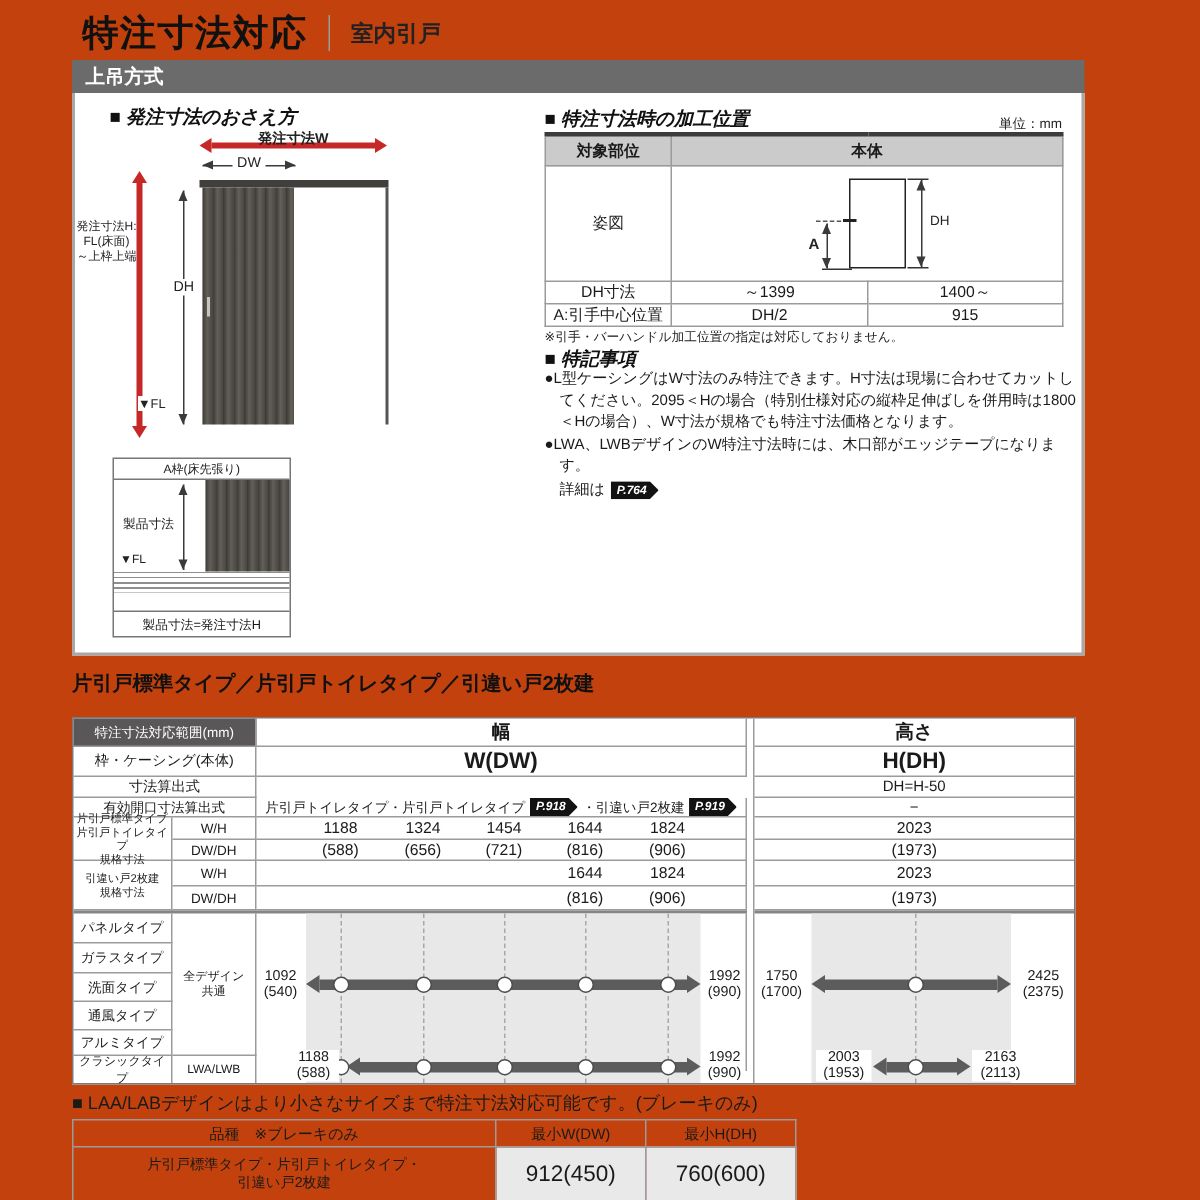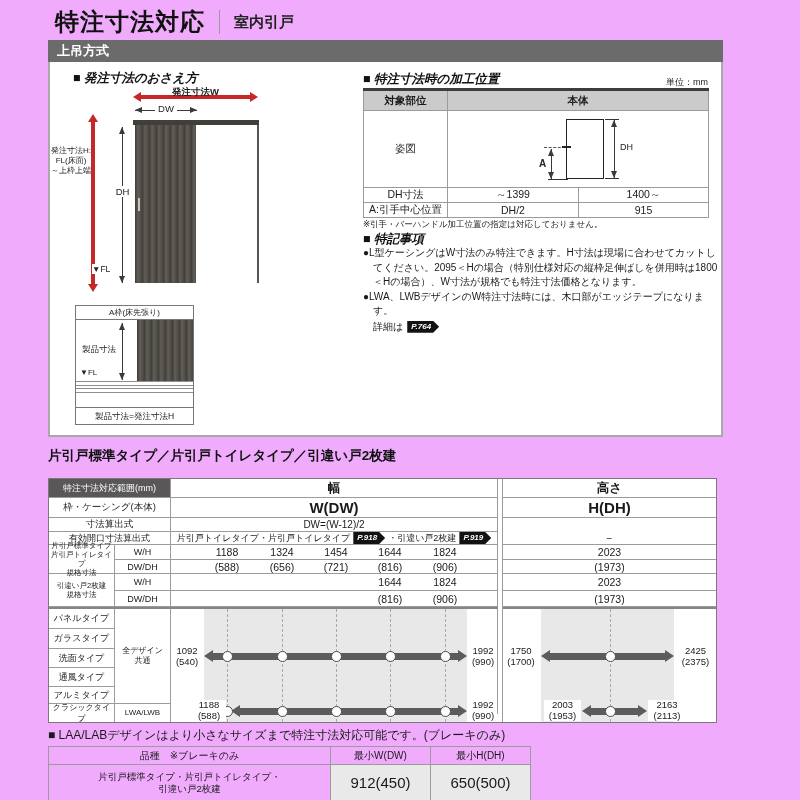--- a/index.html
+++ b/index.html
@@ -1,16 +1,16 @@
 <!DOCTYPE html>
 <html><head>
 <meta charset="utf-8">
 <style>
   html,body{margin:0;padding:0;background:#fff;}
-  #page{position:relative;width:800px;height:800px;background:#f0abfc;overflow:hidden;
+  #page{position:relative;width:800px;height:800px;background:#c2410c;overflow:hidden;
         font-family:"Liberation Sans","DejaVu Sans",sans-serif;color:#1a1a1a;}
   .abs{position:absolute;box-sizing:border-box;}
   
   #hdr{position:absolute;left:55px;top:6px;display:flex;align-items:center;gap:14px;}
   #title{font-size:24px;font-weight:bold;letter-spacing:1px;color:#111;}
   #hdr-div{width:1px;height:24px;background:#9a9a9a;}
   #subtitle{font-size:15px;font-weight:bold;color:#222;}
   
   #hangbox{position:absolute;left:48px;top:40px;width:675px;height:397px;}
   #hangbar{position:absolute;left:0;top:0;width:100%;height:22px;background:#6b6b6b;
@@ -202,21 +202,21 @@
 
     <div class="c br bb dark" style="left:0;top:0;width:122px;height:19px;font-size:9px;">特注寸法対応範囲(mm)</div>
     <div class="c br bb bold" style="left:122px;top:0;width:327px;height:19px;font-size:12.5px;">幅</div>
     <div class="c bb bold" style="left:454px;top:0;width:213px;height:19px;font-size:12.5px;">高さ</div>
 
     <div class="c br bb f95" style="left:0;top:19px;width:122px;height:20px;">枠・ケーシング(本体)</div>
     <div class="c br bb bold" style="left:122px;top:19px;width:327px;height:20px;font-size:15px;">W(DW)</div>
     <div class="c bb bold" style="left:454px;top:19px;width:213px;height:20px;font-size:15px;">H(DH)</div>
 
     <div class="c br bb f95" style="left:0;top:39px;width:122px;height:14px;">寸法算出式</div>
-    <div class="c br bb f10" style="left:122px;top:39px;width:327px;height:14px;">DW=(W-12)/2</div>
+    <div class="c bb f10" style="left:454px;top:39px;width:213px;height:14px;">DH=H-50</div>
 
     <div class="c br bb f9" style="left:0;top:53px;width:122px;height:13px;">有効開口寸法算出式</div>
     <div class="c br bb f9" style="left:122px;top:53px;width:327px;height:13px;gap:3px;">
       <span>片引戸トイレタイプ・片引戸トイレタイプ</span>
       <span class="badge">P.918</span>
       <span>・引違い戸2枚建</span>
       <span class="badge">P.919</span>
     </div>
     <div class="c bb f10" style="left:454px;top:53px;width:213px;height:13px;">−</div>
 
@@ -359,18 +359,18 @@
       <td class="mh">品種　※ブレーキのみ</td>
       <td class="mh">最小W(DW)</td>
       <td class="mh">最小H(DH)</td>
     </tr>
     <tr>
       <td class="mlabel">
         <div>片引戸標準タイプ・片引戸トイレタイプ・</div>
         <div>引違い戸2枚建</div>
       </td>
       <td class="mval">912(450)</td>
-      <td class="mval">650(500)</td>
+      <td class="mval">760(600)</td>
     </tr>
   </tbody>
     </table>
 
 </div>
 
 </body></html>

